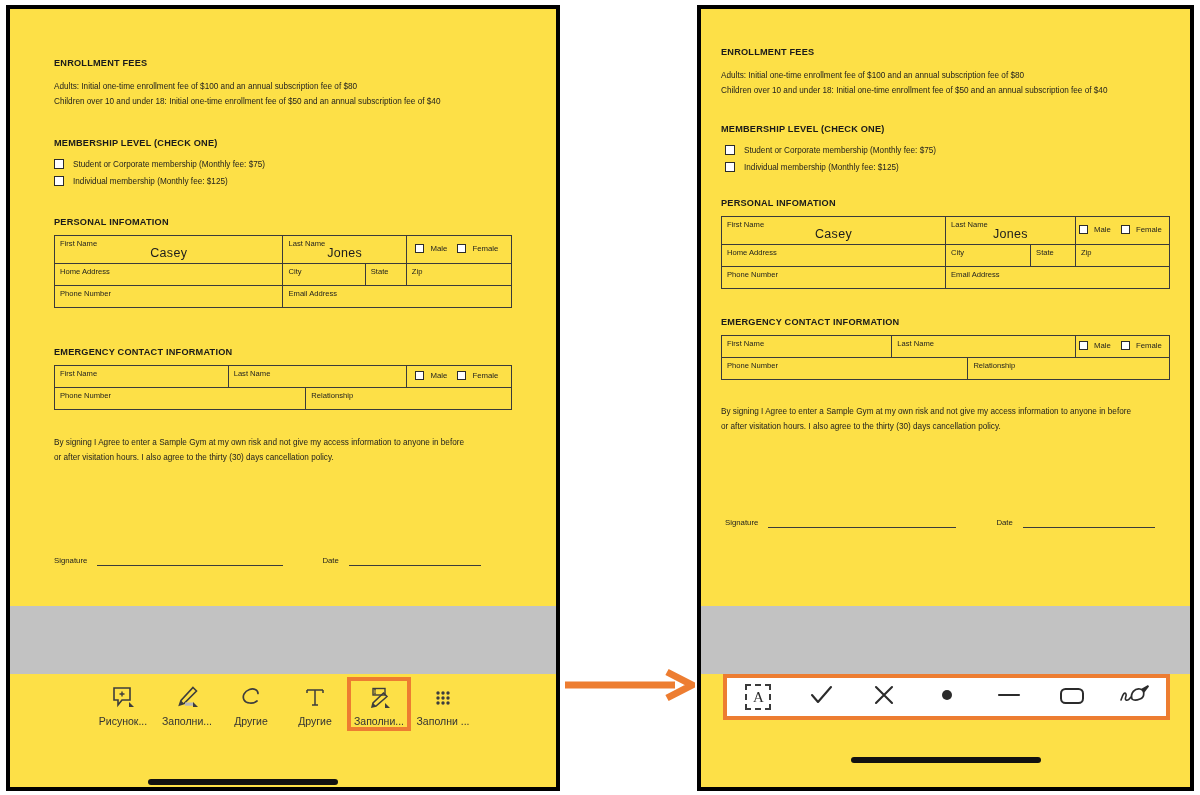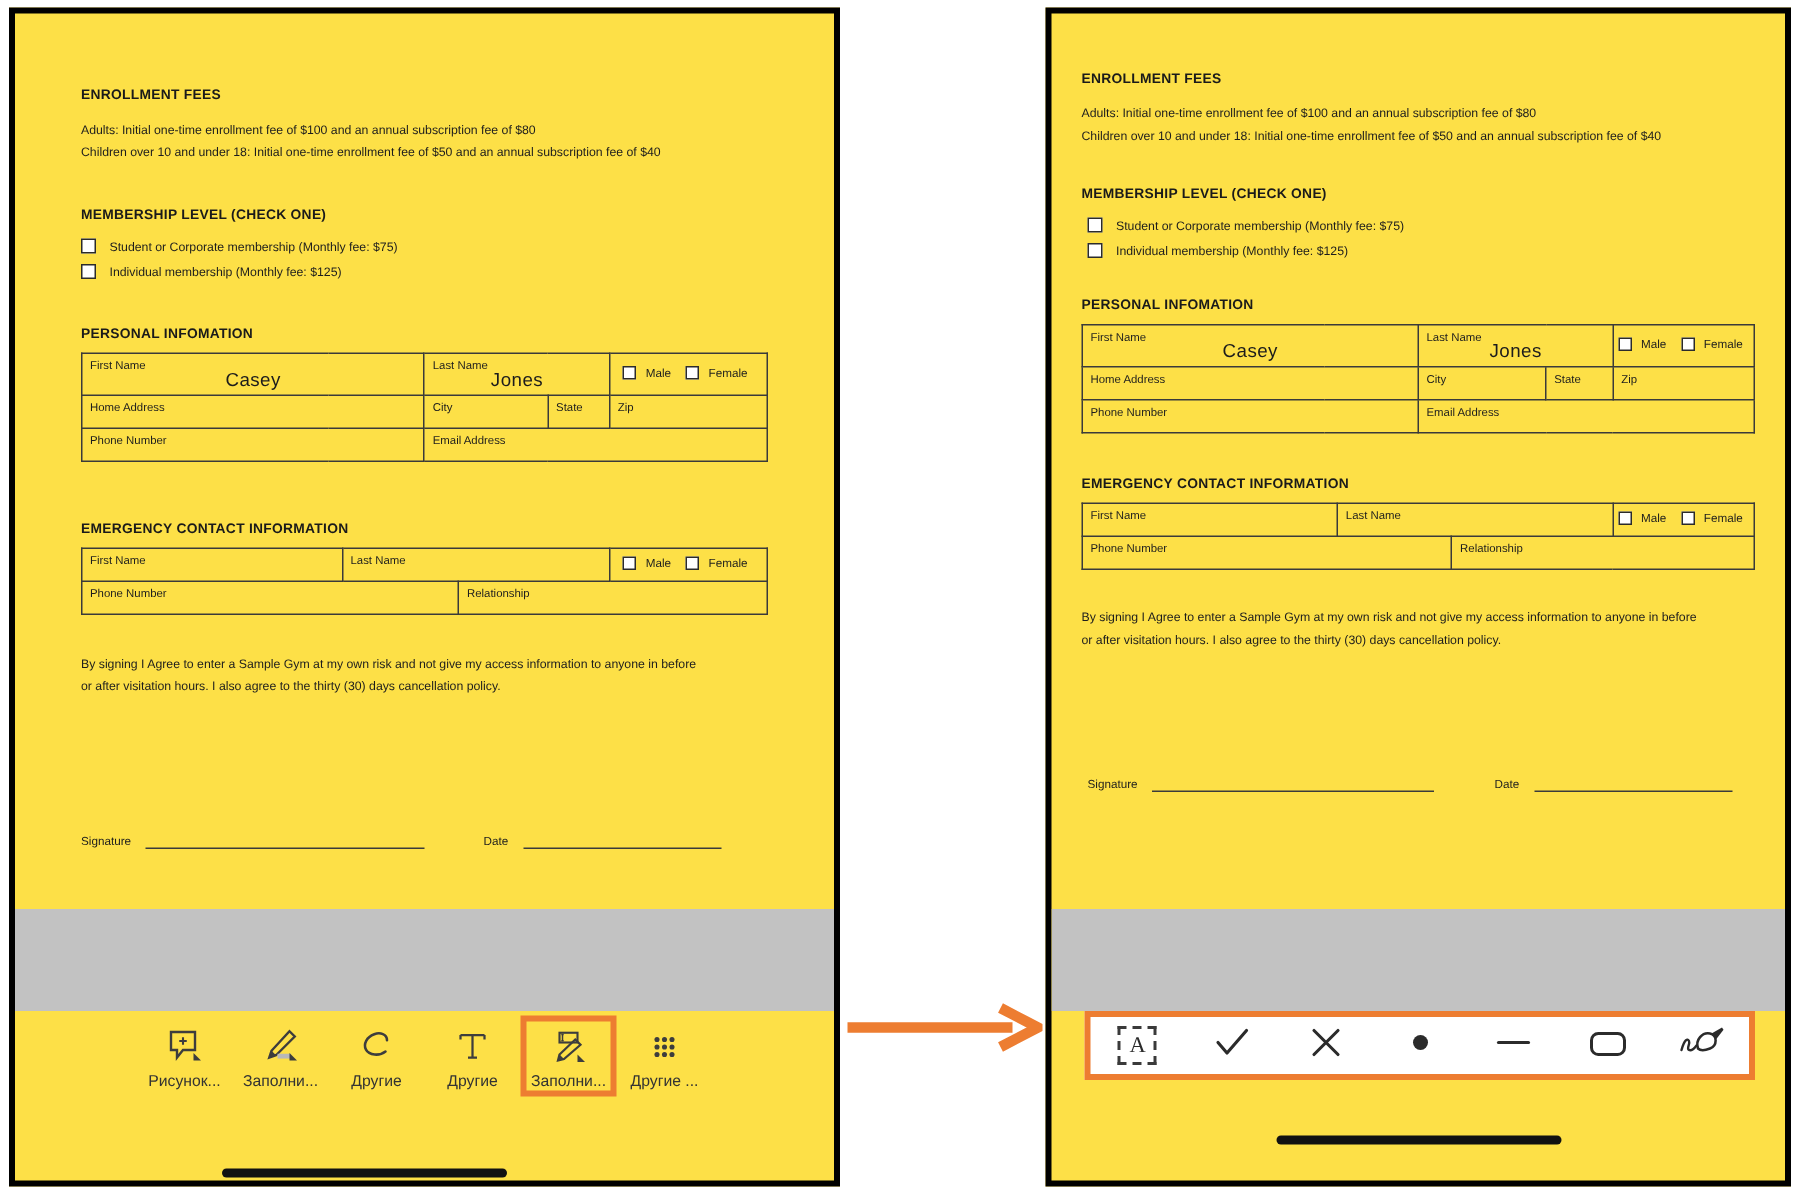--- a/index.html
+++ b/index.html
@@ -353,21 +353,21 @@
                 <circle cx="18" cy="8" r="1.7"></circle>
               <circle cx="8" cy="13" r="1.7"></circle>
                 <circle cx="13" cy="13" r="1.7"></circle>
                 <circle cx="18" cy="13" r="1.7"></circle>
               <circle cx="8" cy="18" r="1.7"></circle>
                 <circle cx="13" cy="18" r="1.7"></circle>
                 <circle cx="18" cy="18" r="1.7"></circle>
             </g>
           </svg>
         </span>
-        <span class="tlabel">Другие ...</span>
+        <span class="tlabel">Заполни ...</span>
       </div>
     </div>
 
     <div class="homebar" style="left:138px; top:770px; width:190px;"></div>
   </div>
 
   <div id="flow-arrow">
     <svg width="132" height="40" viewBox="0 0 132 40">
       <path d="M2 20 H112" stroke="#ED7D31" stroke-width="7" stroke-linecap="butt"></path>
       <path d="M104 7 L129 20 L104 33" fill="none" stroke="#ED7D31" stroke-width="7" stroke-linecap="butt" stroke-linejoin="miter"></path>

